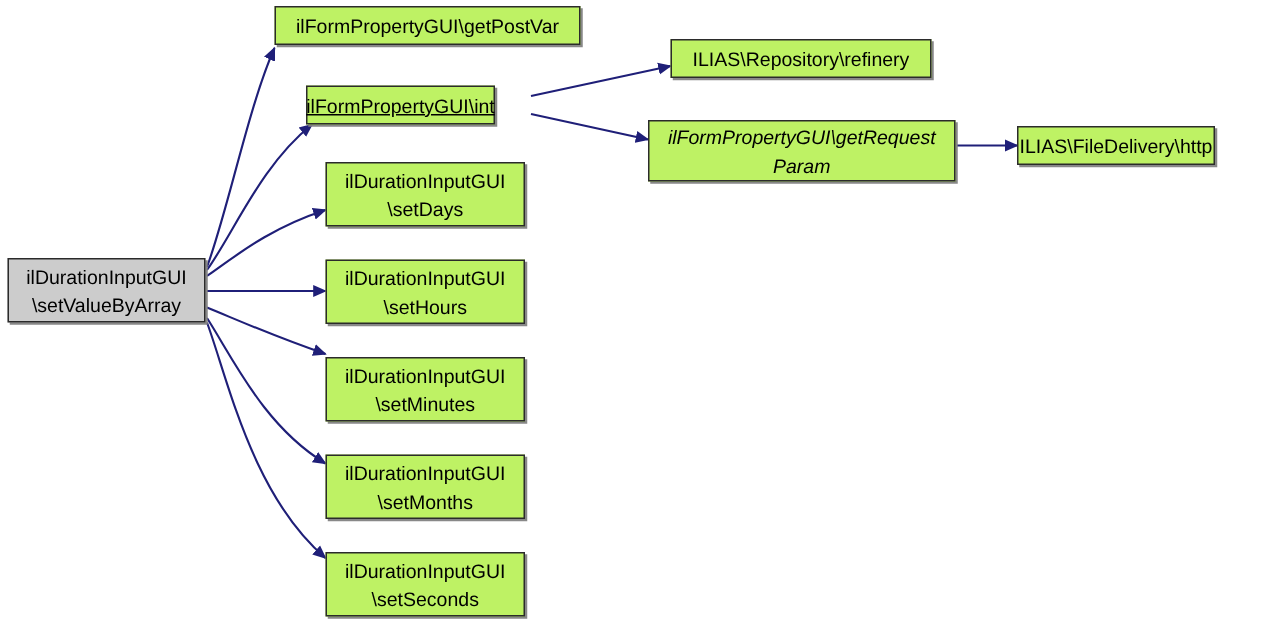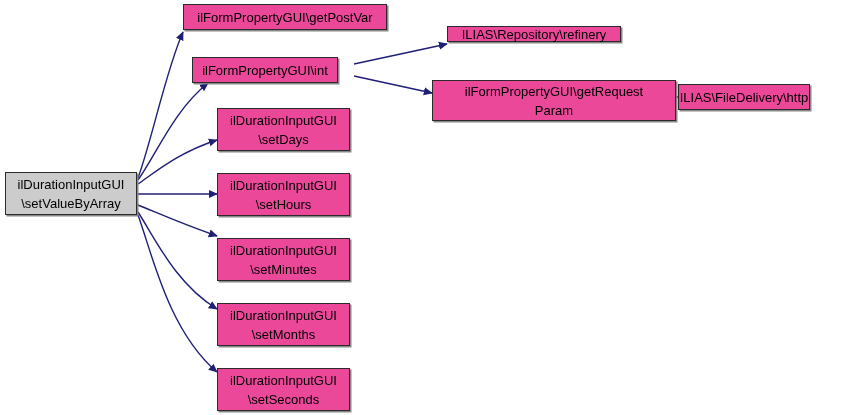--- a/index.html
+++ b/index.html
@@ -20,21 +20,21 @@
     left: 0;
     top: 0;
     width: 843px;
     height: 415px;
     pointer-events: none;
   }
   .node {
     position: absolute;
     box-sizing: border-box;
     border: 1px solid #2b2b2b;
-    background: #ec4899;
+    background: #bef264;
     color: #000000;
     display: flex;
     align-items: center;
     justify-content: center;
     text-align: center;
     font-size: 13px;
     line-height: 19px;
     letter-spacing: 0px;
     box-shadow: 1.5px 1.5px 0 0 rgba(130,130,130,0.95);
     white-space: pre-line;
@@ -72,30 +72,30 @@
         <path d="M 354,64 L 447,44" fill="none" stroke="#1f1f78" stroke-width="1.4" marker-end="url(#arrow)"></path>
         <path d="M 354,76 L 432,93" fill="none" stroke="#1f1f78" stroke-width="1.4" marker-end="url(#arrow)"></path>
         <path d="M 638,97 L 678,97" fill="none" stroke="#1f1f78" stroke-width="1.4" marker-end="url(#arrow)"></path>
       </g>
   </svg>
 
   <div id="node-group">
       <div class="node root" style="left: 5px; top: 172px; width: 132px; height: 43px;"><span class="node-label">ilDurationInputGUI
 \setValueByArray</span></div>
       <div class="node" style="left: 183px; top: 4px; width: 204px; height: 26px;"><span class="node-label">ilFormPropertyGUI\getPostVar</span></div>
-      <div class="node" style="left: 192px; top: 57px; width: 146px; height: 26px;"><span class="node-label">ilFormPropertyGUI\int</span></div>
+      <div class="node" style="left: 204px; top: 57px; width: 126px; height: 26px; text-decoration: underline;"><span class="node-label">ilFormPropertyGUI\int</span></div>
       <div class="node" style="left: 217px; top: 108px; width: 133px; height: 43px;"><span class="node-label">ilDurationInputGUI
 \setDays</span></div>
       <div class="node" style="left: 217px; top: 173px; width: 133px; height: 43px;"><span class="node-label">ilDurationInputGUI
 \setHours</span></div>
       <div class="node" style="left: 217px; top: 238px; width: 133px; height: 43px;"><span class="node-label">ilDurationInputGUI
 \setMinutes</span></div>
       <div class="node" style="left: 217px; top: 303px; width: 133px; height: 43px;"><span class="node-label">ilDurationInputGUI
 \setMonths</span></div>
       <div class="node" style="left: 217px; top: 368px; width: 133px; height: 43px;"><span class="node-label">ilDurationInputGUI
 \setSeconds</span></div>
-      <div class="node" style="left: 447px; top: 26px; width: 174px; height: 16px;"><span class="node-label">ILIAS\Repository\refinery</span></div>
-      <div class="node" style="left: 432px; top: 80px; width: 244px; height: 41px;"><span class="node-label">ilFormPropertyGUI\getRequest
+      <div class="node" style="left: 447px; top: 26px; width: 174px; height: 26px;"><span class="node-label">ILIAS\Repository\refinery</span></div>
+      <div class="node" style="left: 432px; top: 80px; width: 205px; height: 41px; font-style: italic;"><span class="node-label">ilFormPropertyGUI\getRequest
 Param</span></div>
       <div class="node" style="left: 678px; top: 84px; width: 132px; height: 26px;"><span class="node-label">ILIAS\FileDelivery\http</span></div>
     </div>
 
 </div>
 
 </body></html>

